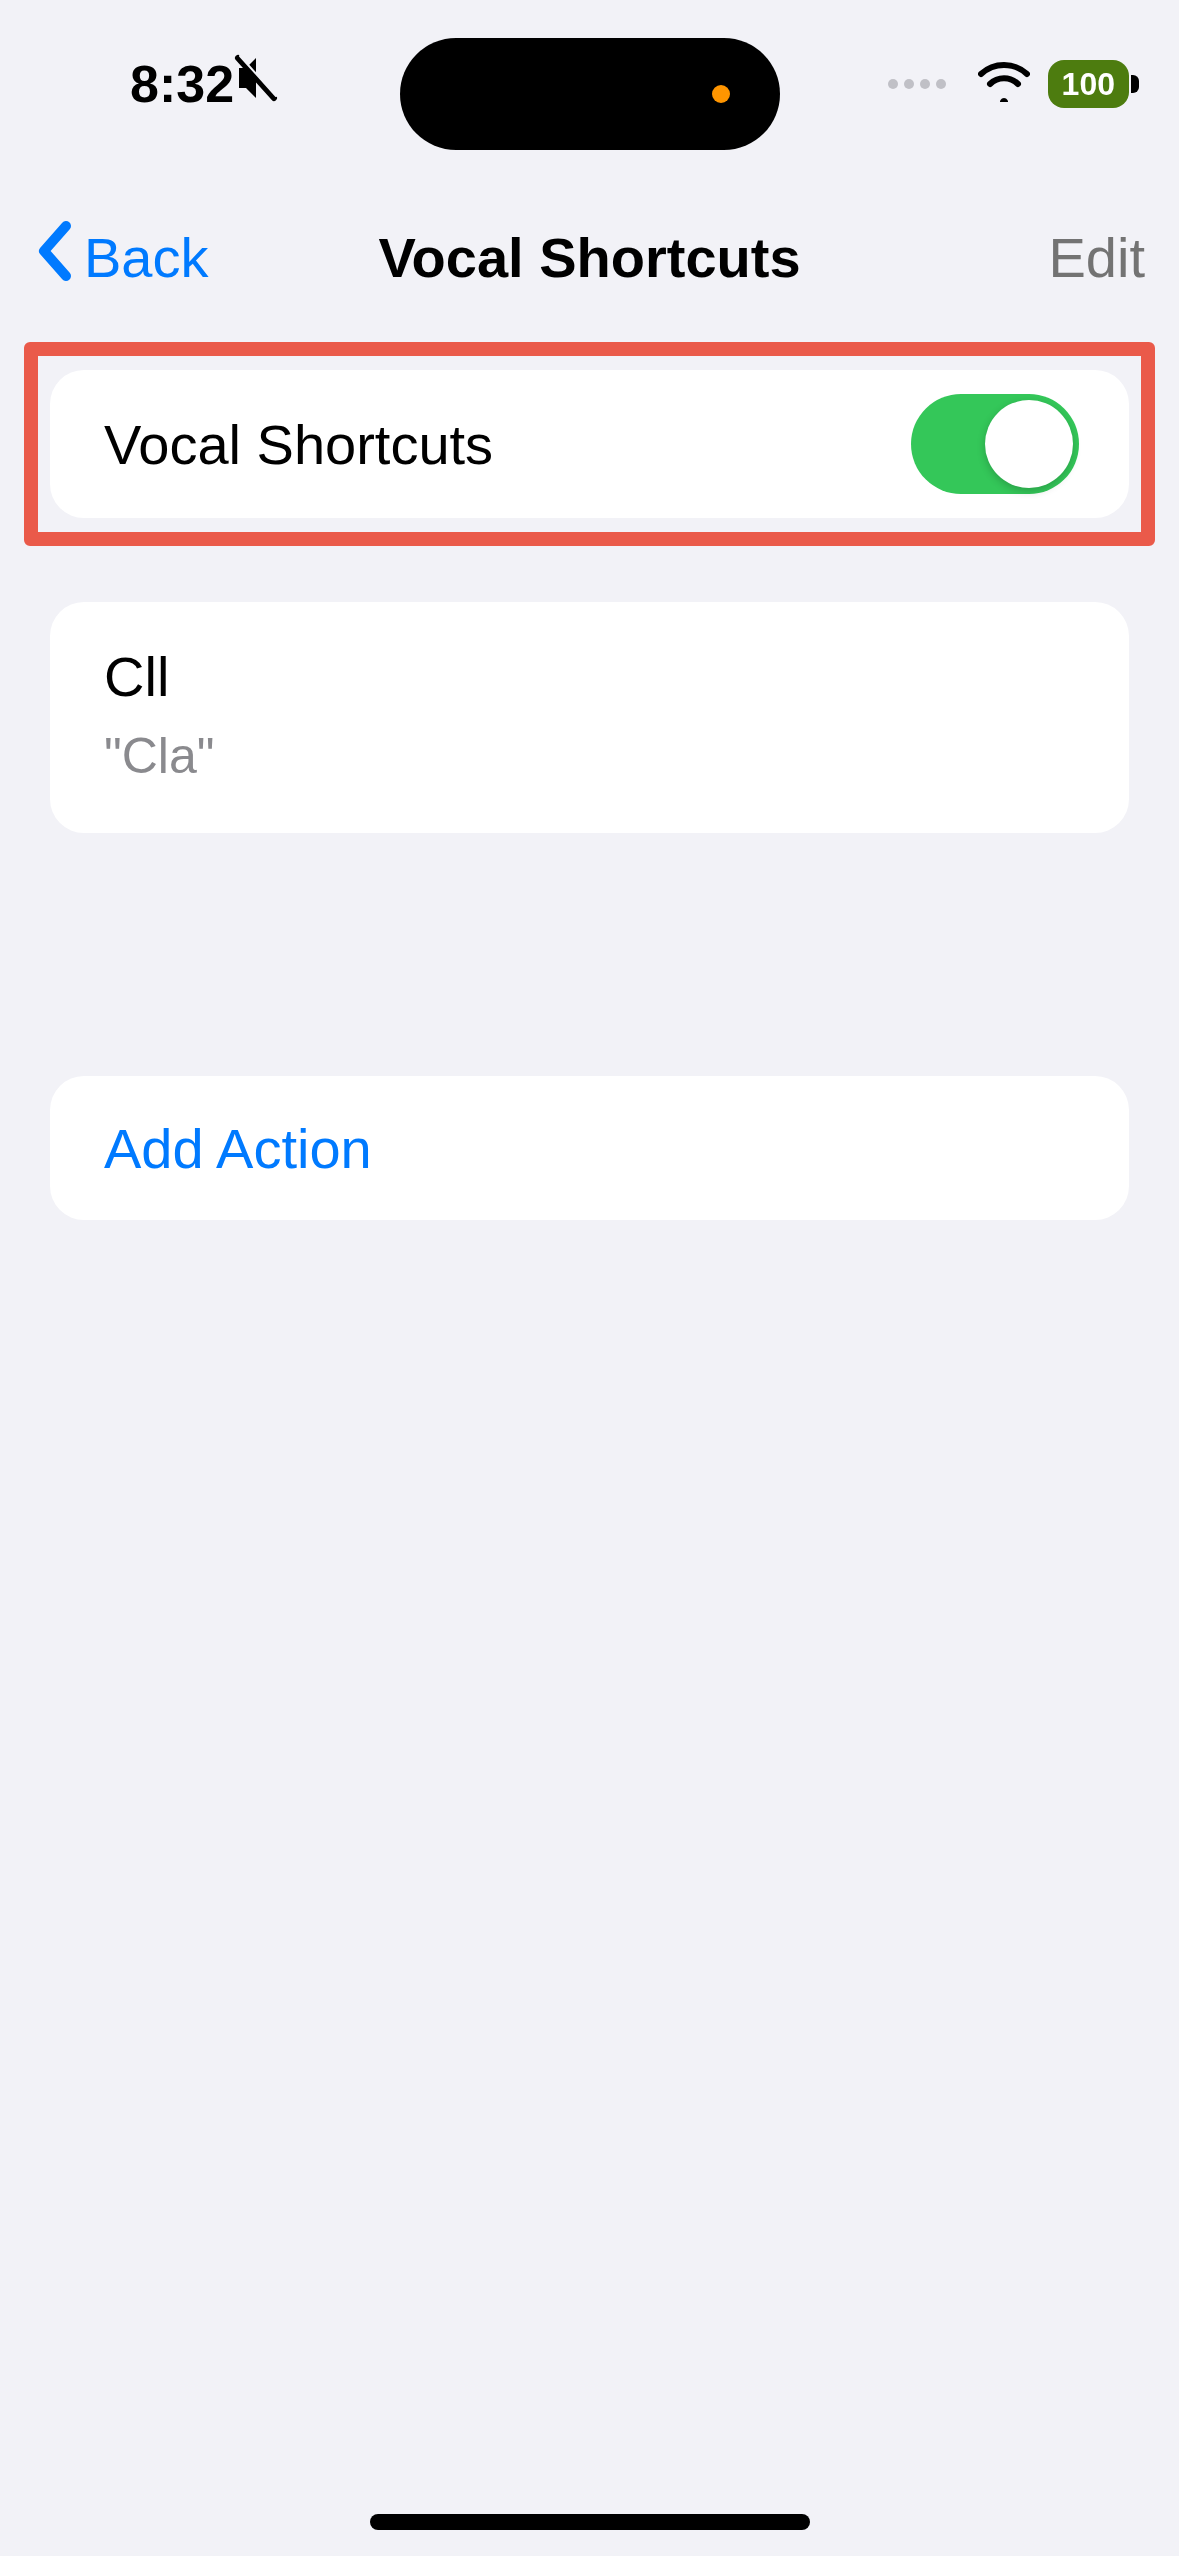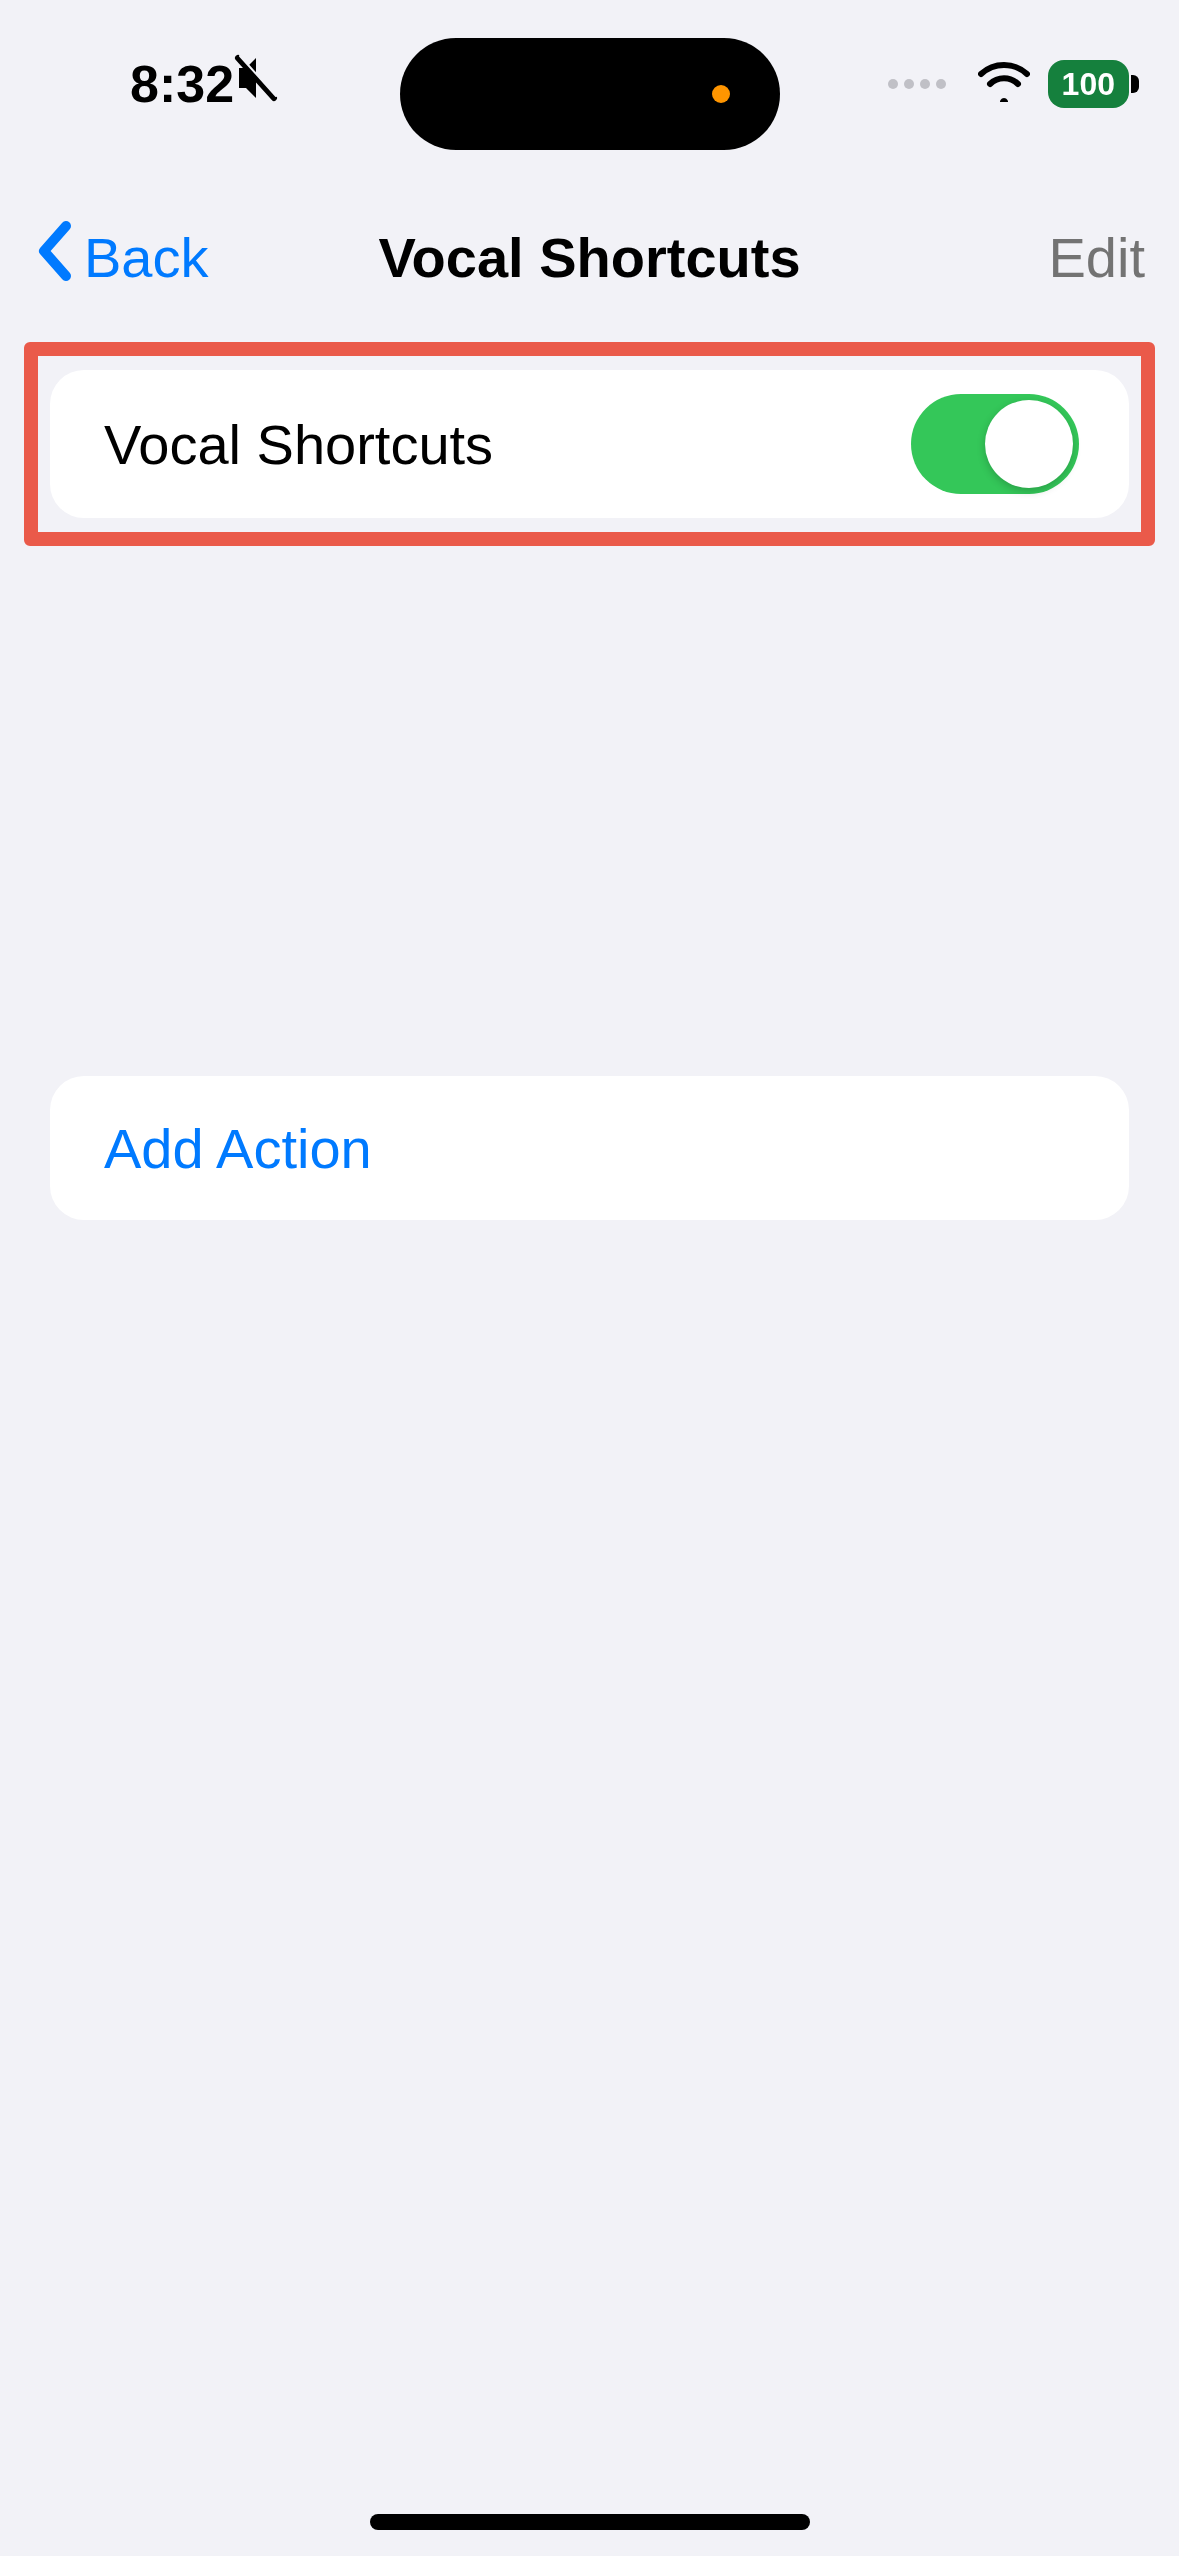--- a/index.html
+++ b/index.html
@@ -57,21 +57,21 @@
       align-items: center;
       gap: 18px;
     }
     .dots-indicator{
       display:flex;gap:6px;margin-right:14px;
     }
     .dots-indicator span{
       width:10px;height:10px;border-radius:50%;background:#c0c0c6;
     }
     .battery-pill{
-      background:#15803d;color:#fff;font-size:32px;font-weight:800;
+      background:#4d7c0f;color:#fff;font-size:32px;font-weight:800;
       padding:4px 14px;border-radius:16px;position:relative;
       line-height:1;height:48px;display:flex;align-items:center;
     }
     .battery-tip{
       position:absolute;right:-10px;top:50%;transform:translateY(-50%);
       width:8px;height:18px;background:#000;border-radius:0 6px 6px 0;
     }
 
     
     .nav-bar {
@@ -260,20 +260,26 @@
     <div class="cell">
       <span class="cell-label">Vocal Shortcuts</span>
       <div class="toggle">
         <div class="toggle-knob"></div>
       </div>
     </div>
   </div>
 </div>
 
 <div class="actions-section">
+  <div class="group">
+    <div class="action-cell">
+      <span class="action-title">Cll</span>
+      <span class="action-sub">"Cla"</span>
+    </div>
+  </div>
 </div>
 
 <div class="add-section">
   <div class="group">
     <div class="add-cell">
       <span class="add-label">Add Action</span>
     </div>
   </div>
 </div>
 

